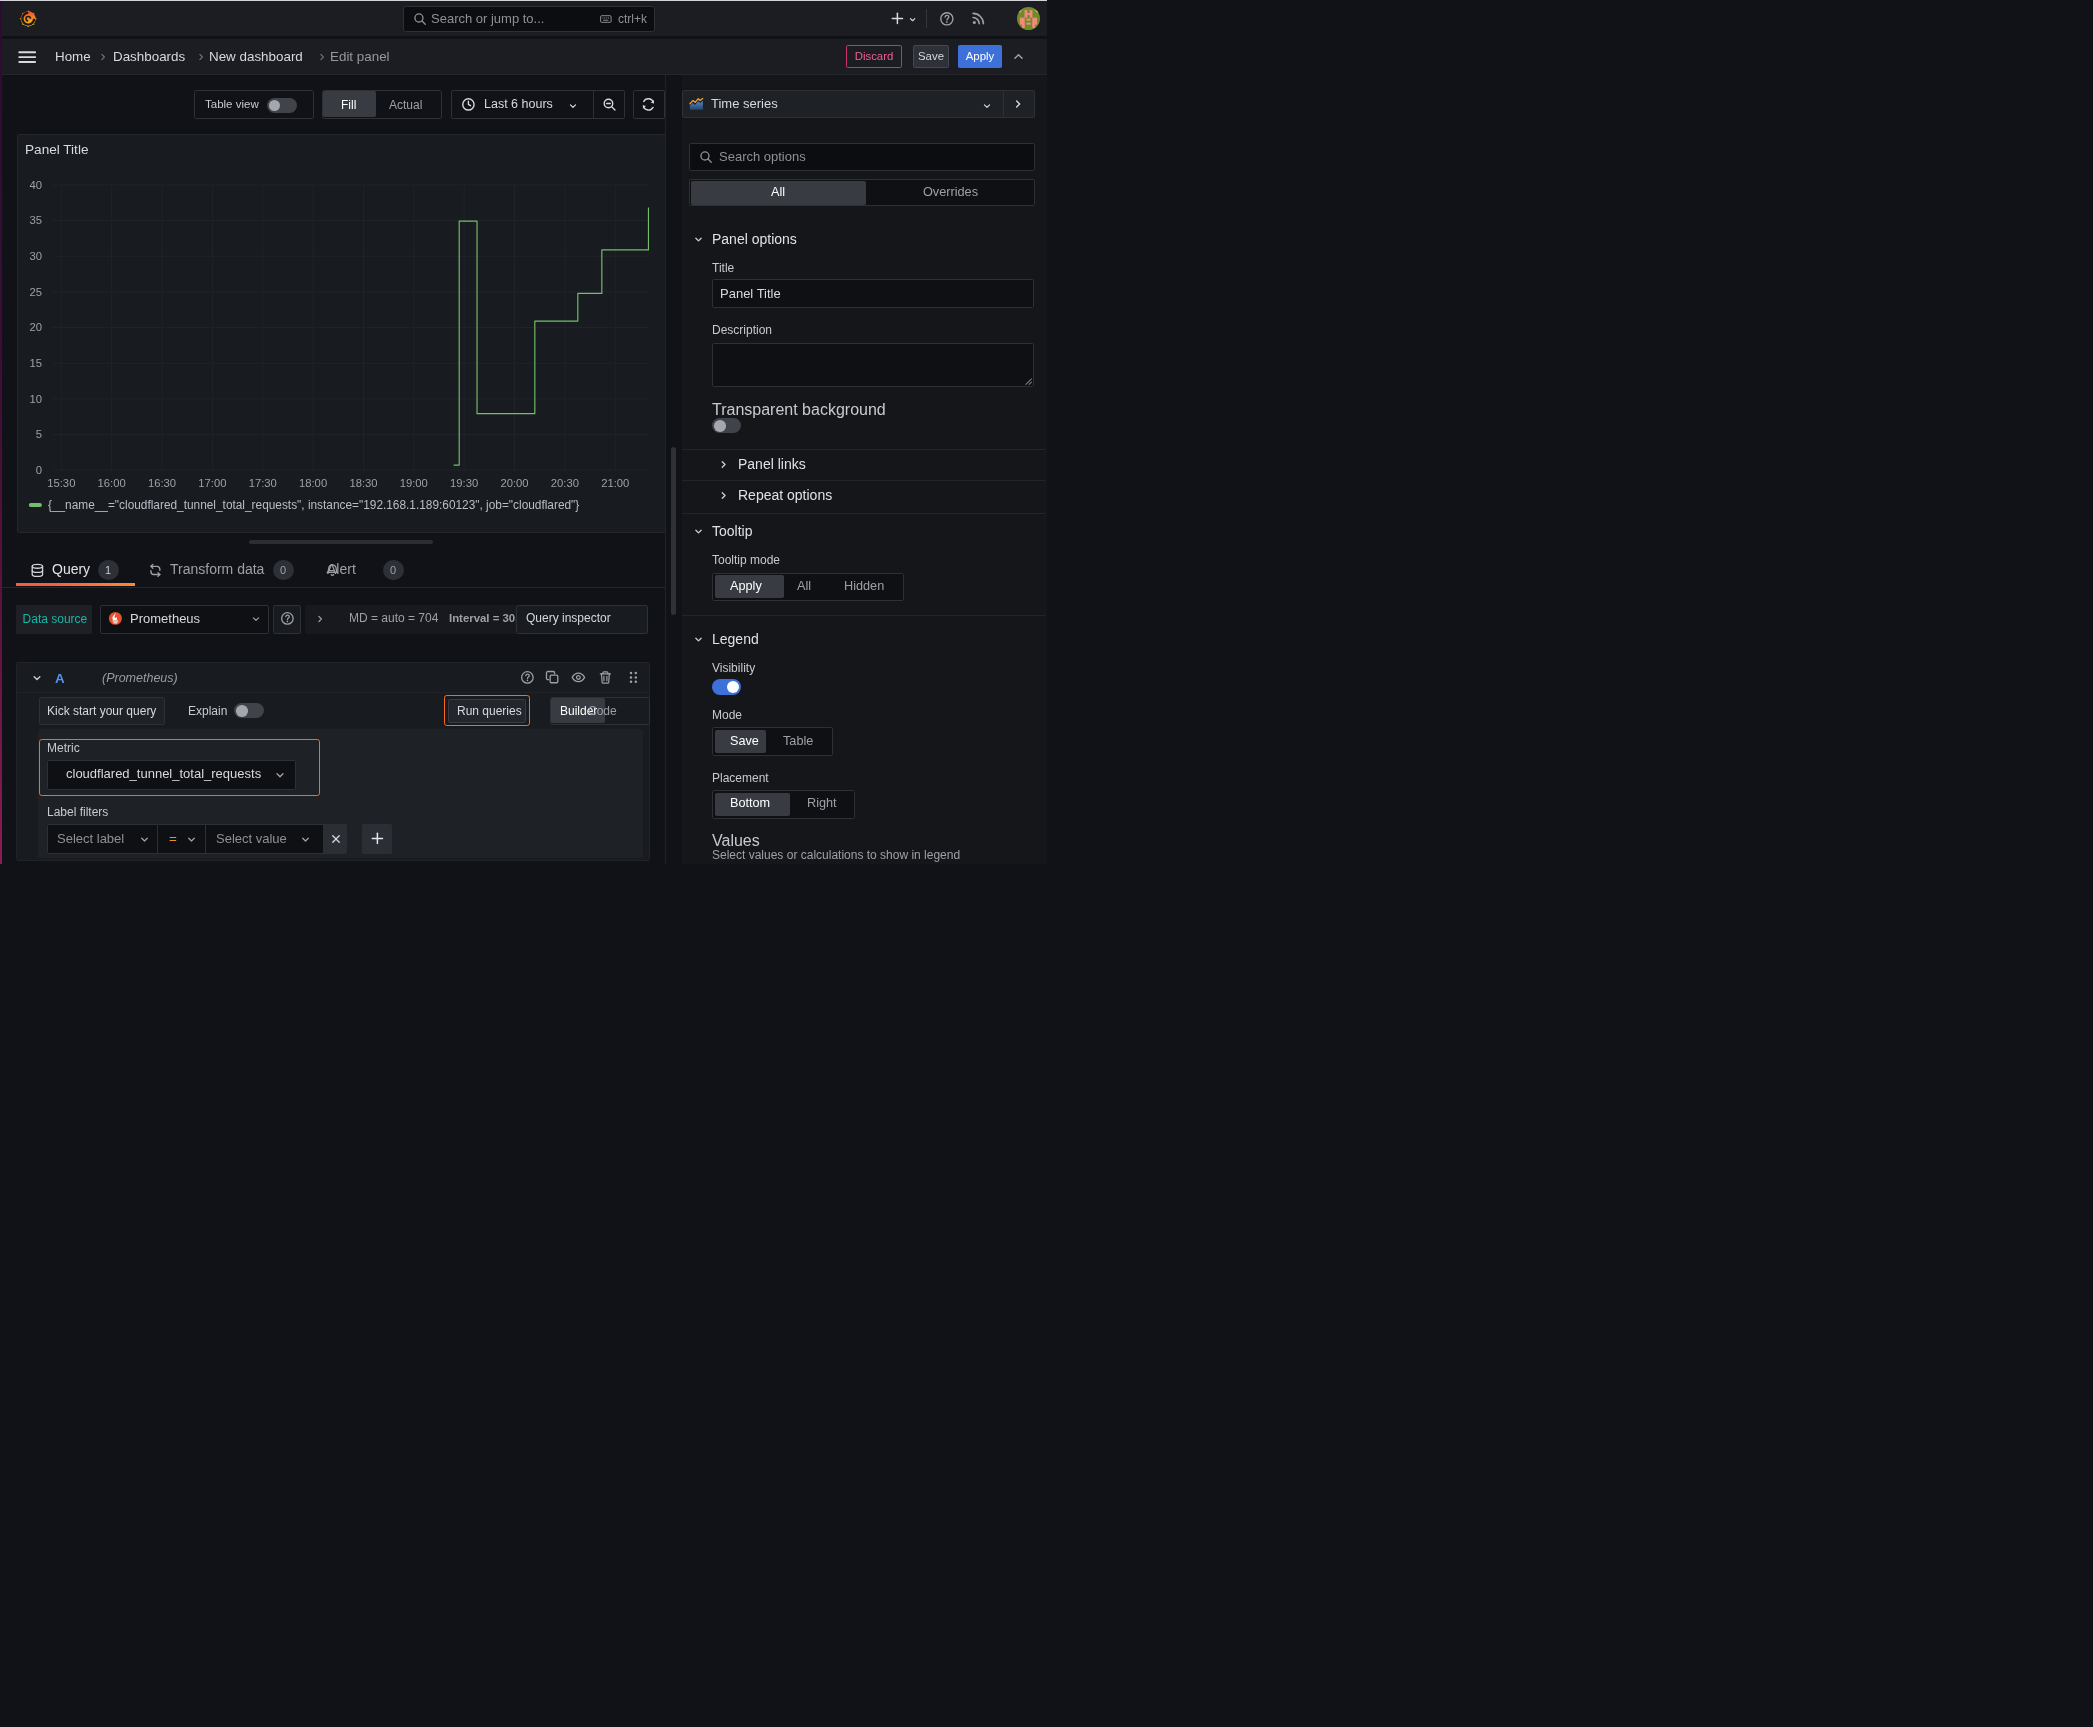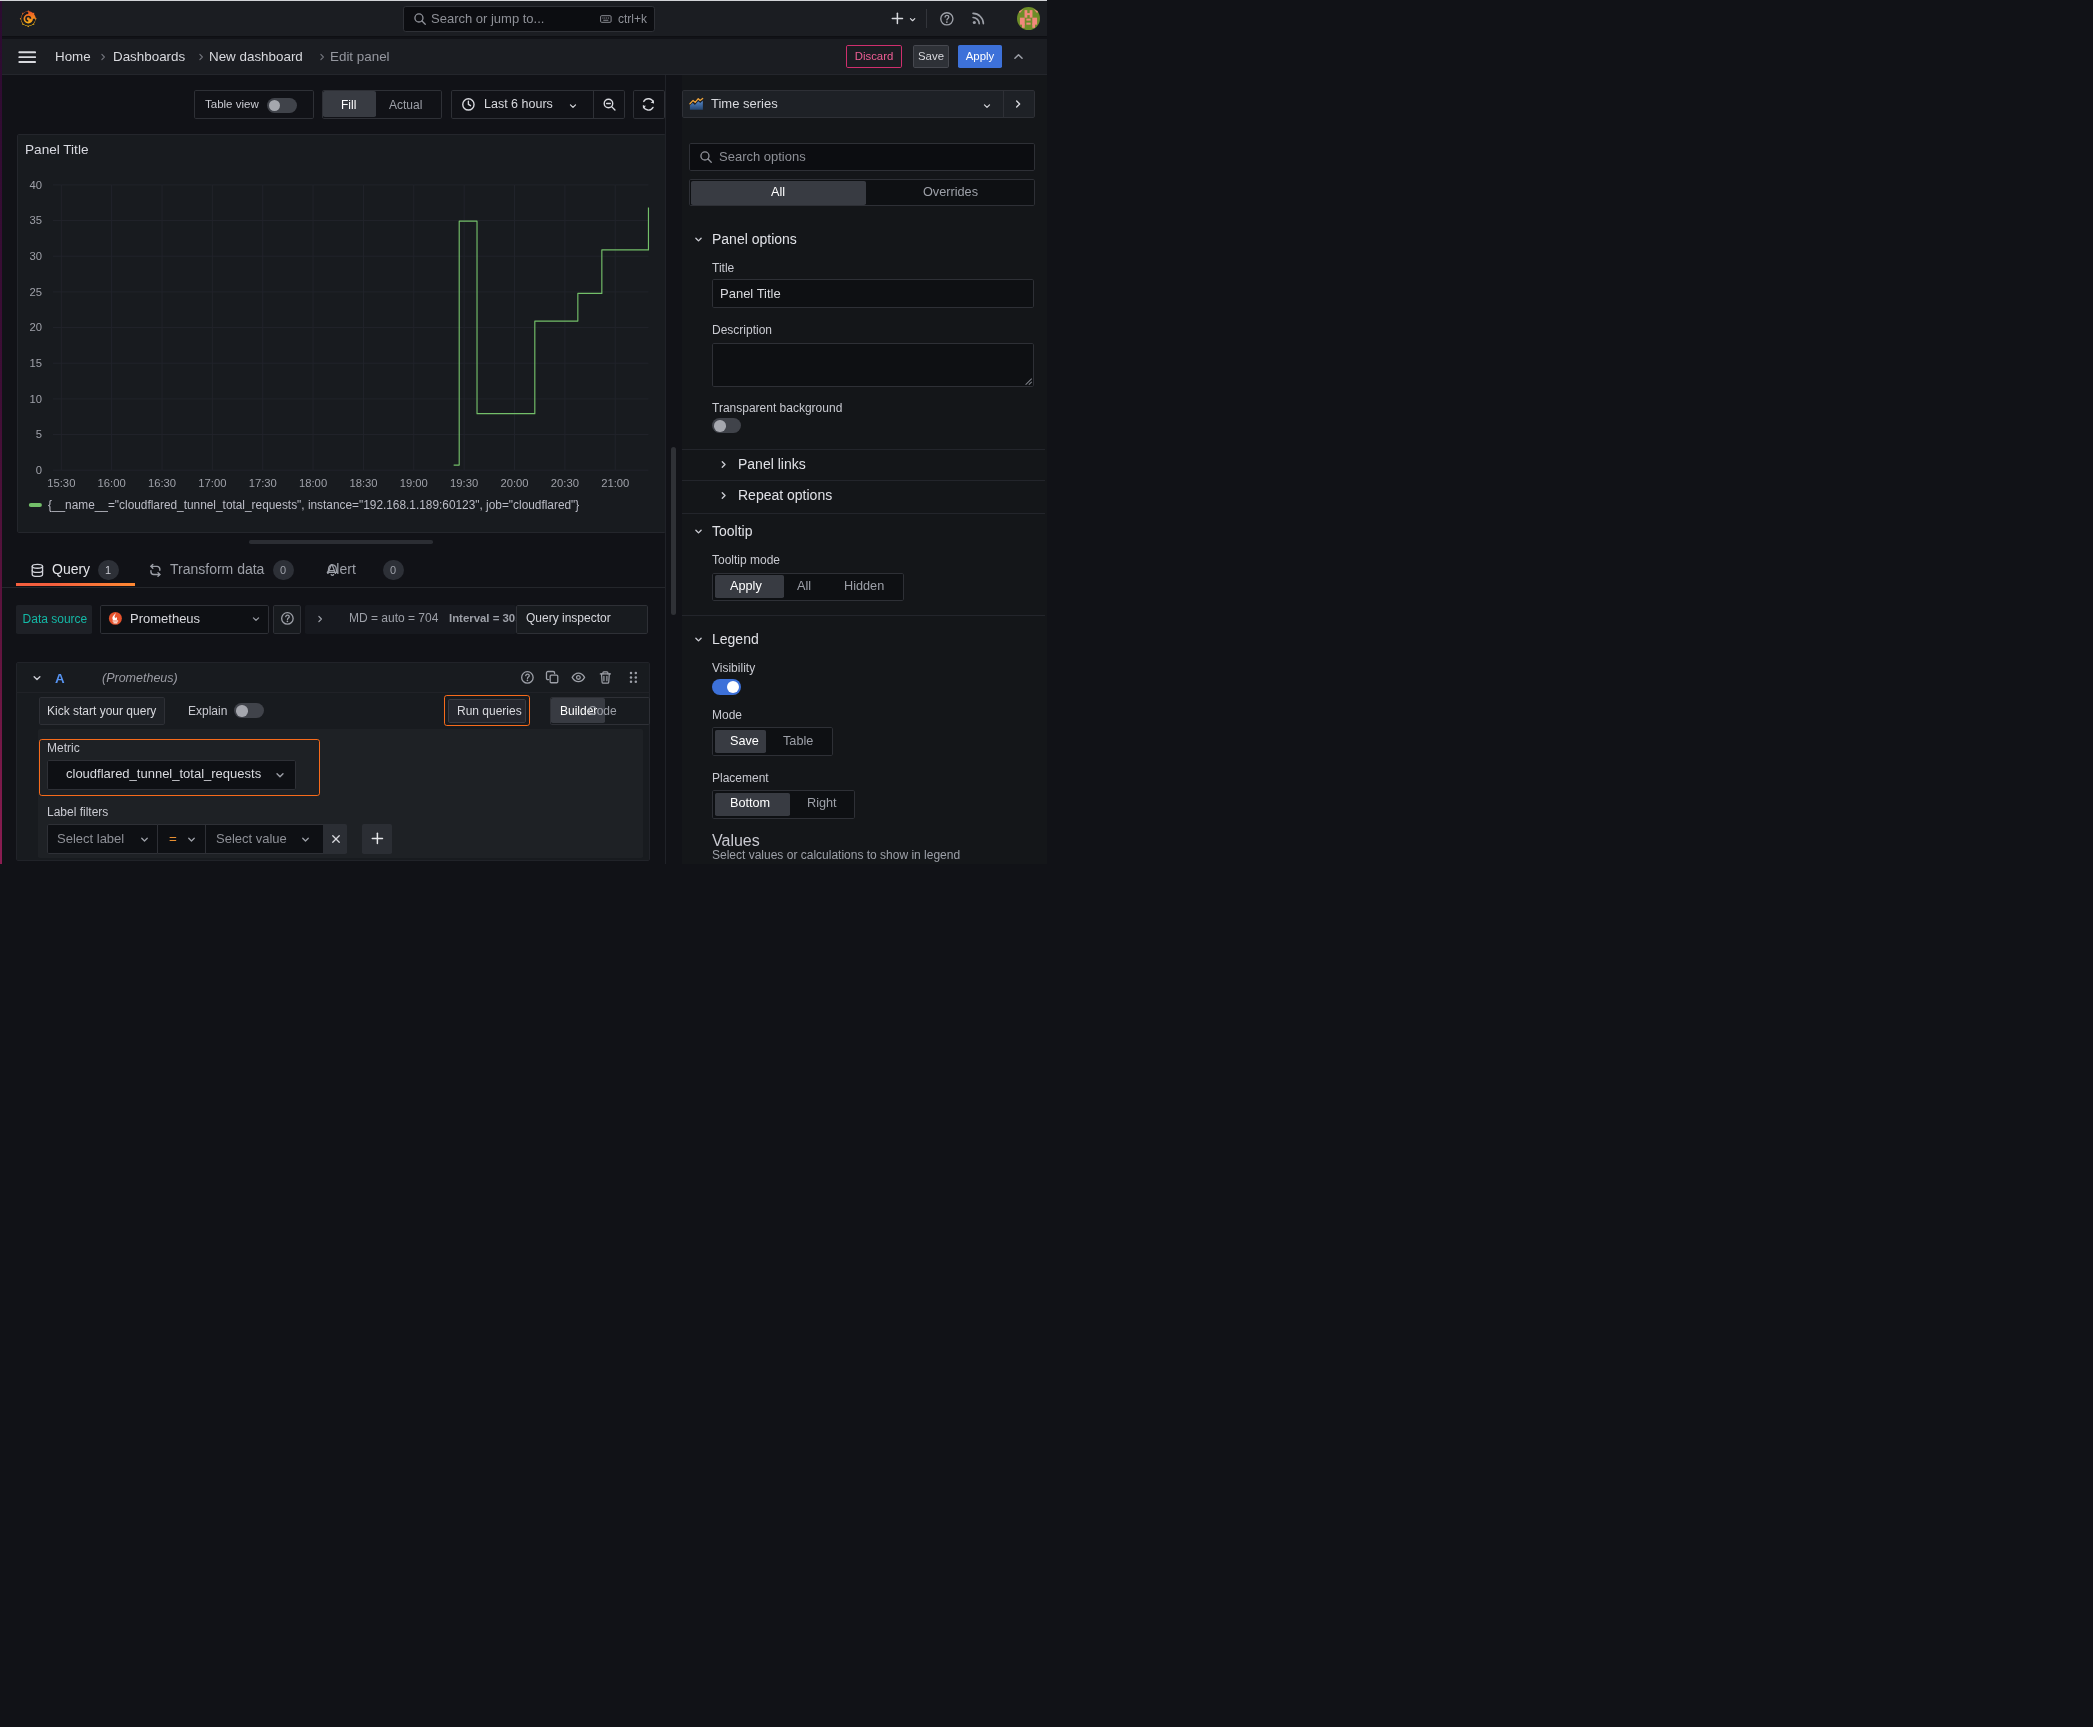--- a/index.html
+++ b/index.html
@@ -354,21 +354,21 @@
 <div class="abs" style="left:712px;top:231px;font-size:14px;color:#e0e1e6;font-weight:500;white-space:nowrap;">Panel options</div>
 <div class="abs" style="left:712px;top:261px;font-size:12px;color:#c9cad1;font-weight:400;white-space:nowrap;">Title</div>
 <div class="abs" style="left:712px;top:279px;width:322px;height:29px;background:#0e1013;border:0.9px solid #2e3036;border-radius:1.8px;"></div>
 <div class="abs" style="left:720px;top:286px;font-size:13px;color:#d8d9de;font-weight:400;white-space:nowrap;">Panel Title</div>
 <div class="abs" style="left:712px;top:323px;font-size:12px;color:#c9cad1;font-weight:400;white-space:nowrap;">Description</div>
 <div class="abs" style="left:712px;top:343px;width:322px;height:44px;background:#0e1013;border:0.9px solid #2e3036;border-radius:1.8px;"></div>
 <svg class="abs" style="left:1025px;top:378px;" width="7.4" height="7.4" viewBox="0 0 8 8" fill="none">
       <path d="M7 1 1 7" stroke="#7e8087" stroke-width="1.1" stroke-linecap="round" stroke-linejoin="round" fill="none"></path>
       <path d="M7 4.5 4.5 7" stroke="#7e8087" stroke-width="1.1" stroke-linecap="round" stroke-linejoin="round" fill="none"></path>
     </svg>
-<div class="abs" style="left:712px;top:401px;font-size:12px;color:#c9cad1;font-weight:400;white-space:nowrap;">Transparent background</div>
+<div class="abs" style="left:712px;top:401px;font-size:16px;color:#c9cad1;font-weight:400;white-space:nowrap;">Transparent background</div>
 <div class="abs" style="left:712px;top:418px;width:29px;height:15px;background:#40434a;border-radius:8.3px;"></div>
 <div class="abs" style="left:714px;top:420px;width:11.5px;height:11.5px;background:#a5a7ae;border-radius:50%;"></div>
 <div class="abs" style="left:682px;top:449px;width:363px;height:0.9px;background:#23252b;"></div>
 <svg class="abs" style="left:718px;top:459px;" width="11" height="11" viewBox="0 0 16 16" fill="none">
       <path d="M6.2 3.9l4 4.1-4 4.1" stroke="#c9cad1" stroke-width="2.0" stroke-linecap="round" stroke-linejoin="round" fill="none"></path>
     </svg>
 <div class="abs" style="left:738px;top:456px;font-size:14px;color:#e0e1e6;font-weight:500;white-space:nowrap;">Panel links</div>
 <div class="abs" style="left:682px;top:480px;width:363px;height:0.9px;background:#23252b;"></div>
 <svg class="abs" style="left:718px;top:490px;" width="11" height="11" viewBox="0 0 16 16" fill="none">
       <path d="M6.2 3.9l4 4.1-4 4.1" stroke="#c9cad1" stroke-width="2.0" stroke-linecap="round" stroke-linejoin="round" fill="none"></path>

